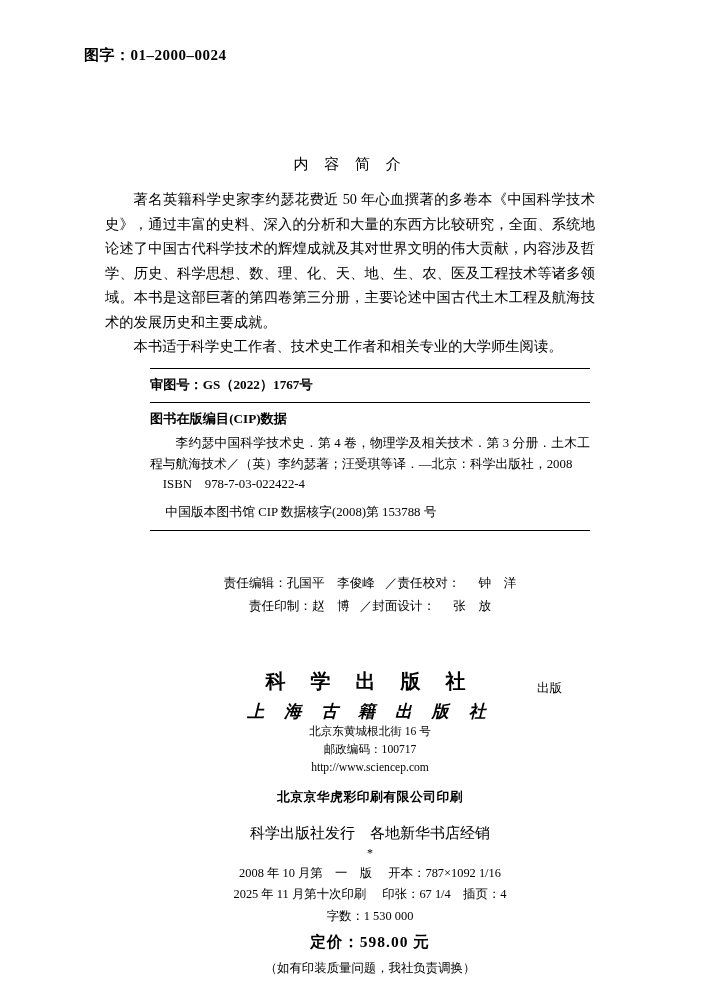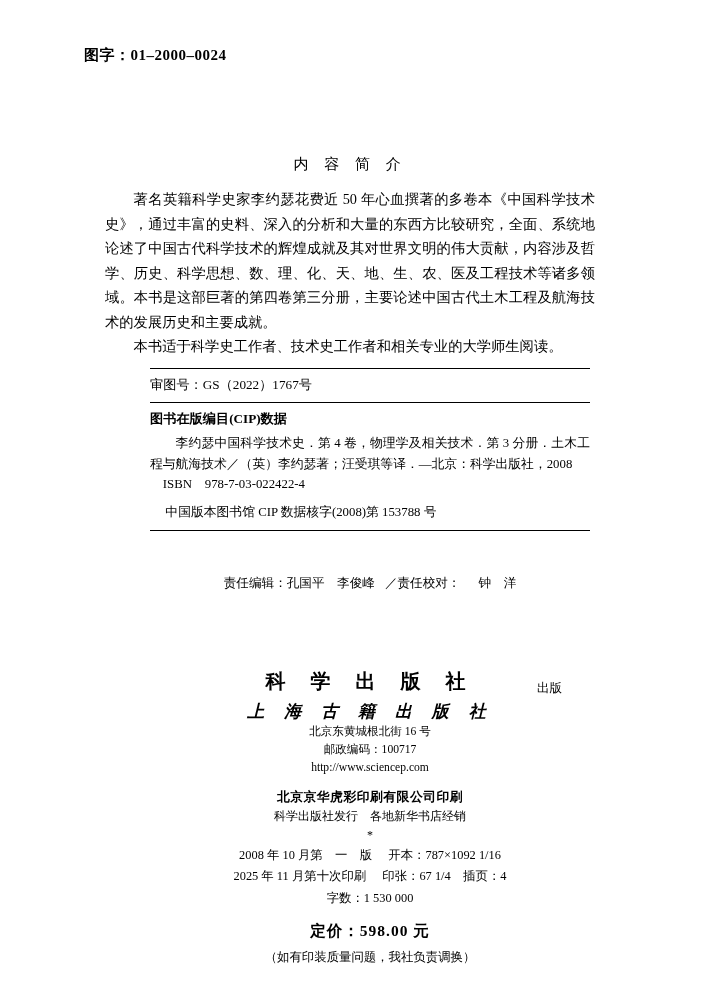--- a/index.html
+++ b/index.html
@@ -61,20 +61,21 @@
     width: 440px;
   }
   .rule {
     border: 0;
     border-top: 1px solid #000;
     margin: 0 0 7px 0;
   }
   .cip-approve {
     font-size: 13.2px;
     margin: 0 0 8px 0;
+    font-weight: bold;
   }
   .cip-head {
     font-size: 13.2px;
     font-weight: bold;
     margin: 0 0 5px 0;
   }
   .cip-line {
     font-size: 12.8px;
     line-height: 1.62;
     margin: 0;
@@ -148,36 +149,36 @@
     line-height: 1.55;
     font-family: "Liberation Serif", serif;
   }
   .printer {
     font-size: 12.8px;
     font-weight: bold;
     margin-top: 12px;
     letter-spacing: 0.5px;
   }
   .distrib {
-    font-size: 12px;
-    margin-top: 2px;
+    font-size: 15px;
+    margin-top: 18px;
   }
   .star {
     font-size: 12px;
     margin: 3px 0 2px 0;
   }
   .imprint {
     font-size: 12.4px;
     line-height: 1.72;
   }
   .imprint .gap { display: inline-block; width: 16px; }
   .price {
     font-size: 15.5px;
     font-weight: bold;
-    margin-top: 12px;
+    margin-top: 5px;
     letter-spacing: 1px;
   }
   .note {
     font-size: 12.4px;
     margin-top: 7px;
   }
 </style>
 </head>
 <body>
 
@@ -199,20 +200,23 @@
     <p class="cip-line indent2">李约瑟中国科学技术史．第 4 卷，物理学及相关技术．第 3 分册．土木工程与航海技术／（英）李约瑟著；汪受琪等译．—北京：科学出版社，2008</p>
     <p class="cip-line indent">ISBN　978-7-03-022422-4</p>
     <p class="cip-core">中国版本图书馆 CIP 数据核字(2008)第 153788 号</p>
     <hr class="rule" style="margin-top:9px">
   </div>
 
   <div class="credits">
     <div>
       <span>责任编辑：</span><span>孔国平　李俊峰</span><span class="sp"></span><span>／责任校对：</span><span class="sp2"></span><span>钟　洋</span>
     </div>
+    <div>
+      <span>责任印制：</span><span>赵　博</span><span class="sp"></span><span>／封面设计：</span><span class="sp2"></span><span>张　放</span>
+    </div>
   </div>
 
   <div class="publisher-block">
     <div class="pub-main">
       <span class="pub-name">科 学 出 版 社</span>
       <span class="pub-suffix">出版</span>
     </div>
     <div class="pub-name2">上 海 古 籍 出 版 社</div>
     <div class="pub-small">北京东黄城根北街 16 号</div>
     <div class="pub-small">邮政编码：100717</div>

